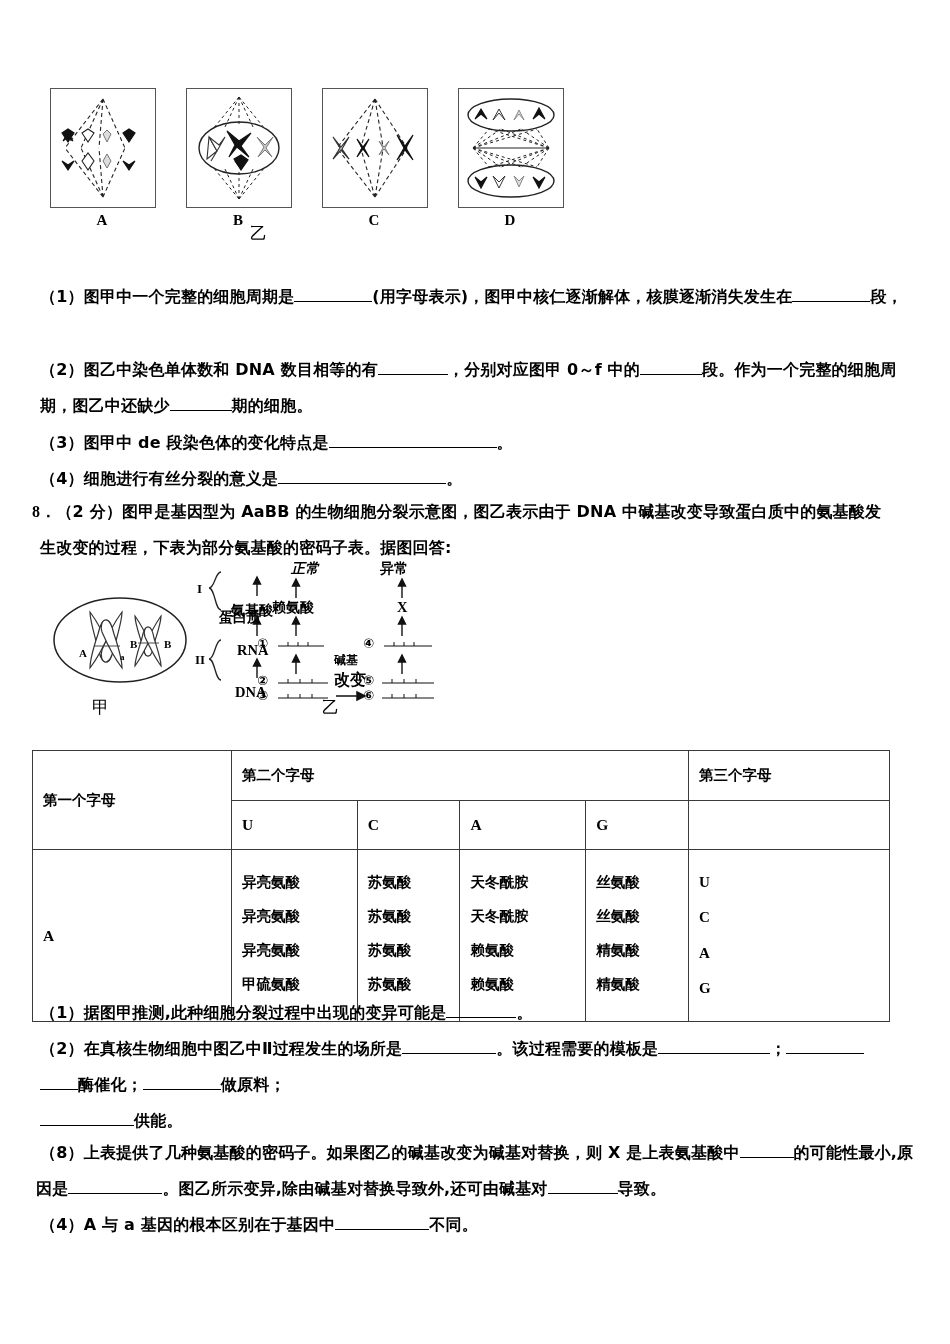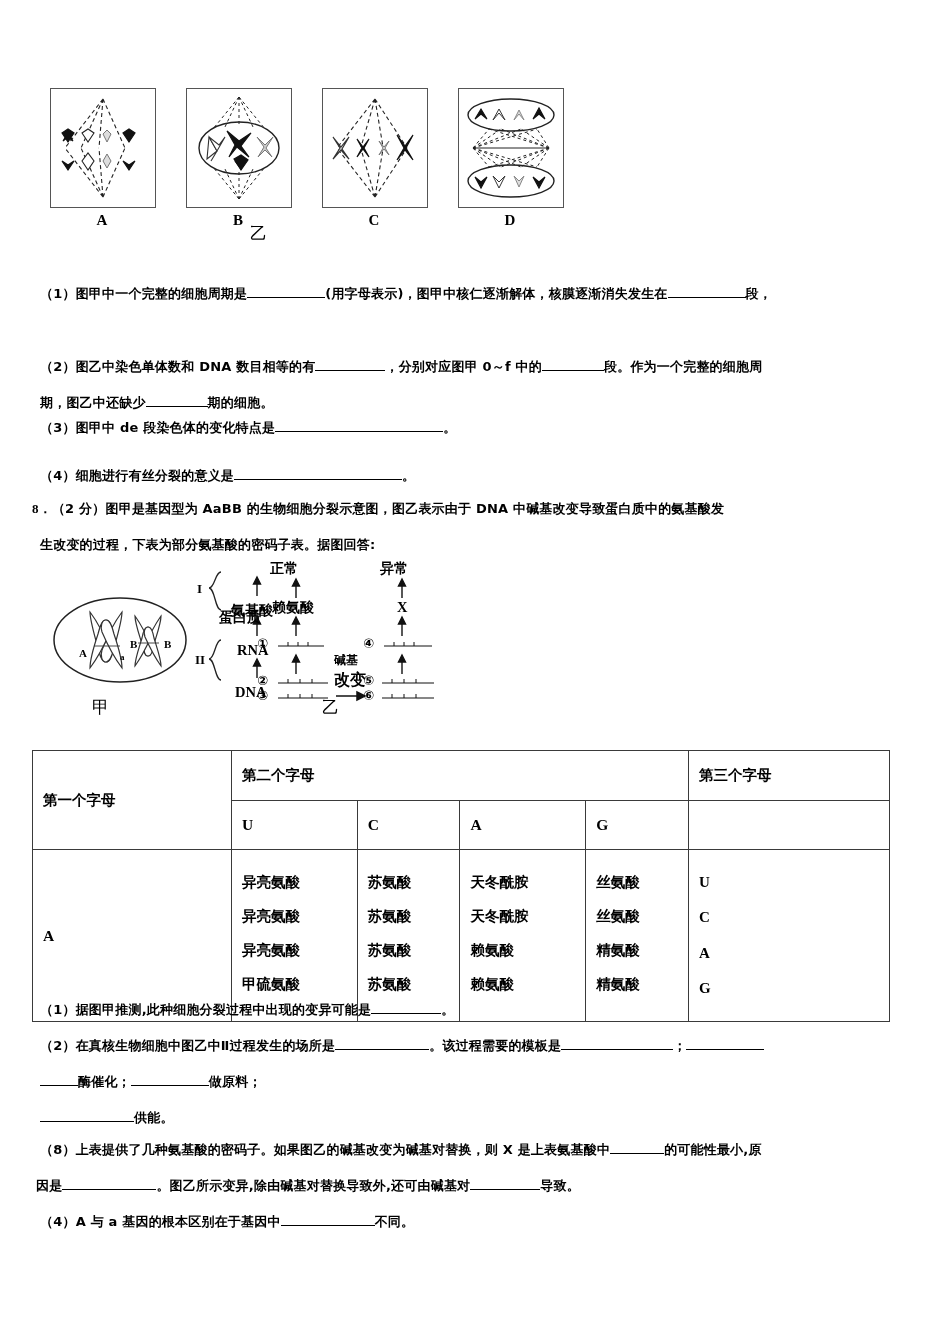--- a/index.html
+++ b/index.html
@@ -52,21 +52,21 @@
     position: absolute;
     left: 250px;
     top: 222px;
     font-size: 17px;
     font-family: "DejaVu Sans", sans-serif;
   }
 
   
   .ptext {
     position: absolute;
-    font-size: 13px;
+    font-size: 16px;
     line-height: 1.9;
     font-family: "DejaVu Sans", "Liberation Sans", sans-serif;
     letter-spacing: 0.2px;
     color: #000;
     font-weight: 600;
   }
   .blank {
     display: inline-block;
     border-bottom: 1.4px solid #000;
     vertical-align: baseline;
@@ -284,21 +284,21 @@
     <span>（1）图甲中一个完整的细胞周期是</span><span class="blank b10"></span><span>(用字母表示)，图甲中核仁逐渐解体，核膜逐渐消失发生在</span><span class="blank b10"></span><span>段，</span>
   </div>
 
   <div class="ptext" style="left:40px; top:355px; width:880px;">
     <span>（2）图乙中染色单体数和 DNA 数目相等的有</span><span class="blank b9"></span><span>，分别对应图甲 0～f 中的</span><span class="blank b8"></span><span>段。作为一个完整的细胞周</span>
   </div>
   <div class="ptext" style="left:40px; top:391px; width:880px;">
     <span>期，图乙中还缺少</span><span class="blank b8"></span><span>期的细胞。</span>
   </div>
 
-  <div class="ptext" style="left:40px; top:416px; width:880px;">
+  <div class="ptext" style="left:40px; top:428px; width:880px;">
     <span>（3）图甲中 de 段染色体的变化特点是</span><span class="blank b20"></span><span>。</span>
   </div>
 
   <div class="ptext" style="left:40px; top:464px; width:880px;">
     <span>（4）细胞进行有丝分裂的意义是</span><span class="blank b20"></span><span>。</span>
   </div>
 
   <div class="ptext" style="left:32px; top:497px; width:890px; font-weight:600;">
     <span style="font-family:'Liberation Serif',serif;">8．</span><span>（2 分）</span><span>图甲是基因型为 AaBB 的生物细胞分裂示意图，图乙表示由于 DNA 中碱基改变导致蛋白质中的氨基酸发</span>
   </div>
@@ -417,21 +417,21 @@
               <line x1="154" y1="128" x2="154" y2="132"></line>
               <line x1="166" y1="128" x2="166" y2="132"></line>
             </g>
         </g>
 
         <g stroke="#111" stroke-width="1.5" fill="#111">
           <line x1="86" y1="130" x2="110" y2="130"></line>
             <path d="M115 130 L107 126 L107 134 Z"></path>
         </g>
       </svg>
-      <span class="flow-word" style="position:absolute; left:20px; top:-6px;">正常</span>
+      <span class="flow-word" style="position:absolute; left:41px; top:-6px;font-style:italic;">正常</span>
       <span class="flow-word" style="position:absolute; left:130px; top:-6px;">异常</span>
       <span class="flow-word" style="position:absolute; left:22px; top:33px;">赖氨酸</span>
       <span class="flow-word lat" style="position:absolute; left:147px; top:33px;">X</span>
       <span class="flow-word" style="position:absolute; left:7px; top:70px; font-size:13px;">①</span>
       <span class="flow-word" style="position:absolute; left:7px; top:107px; font-size:13px;">②</span>
       <span class="flow-word" style="position:absolute; left:7px; top:122px; font-size:13px;">③</span>
       <span class="flow-word" style="position:absolute; left:113px; top:70px; font-size:13px;">④</span>
       <span class="flow-word" style="position:absolute; left:113px; top:107px; font-size:13px;">⑤</span>
       <span class="flow-word" style="position:absolute; left:113px; top:122px; font-size:13px;">⑥</span>
       <span class="flow-word" style="position:absolute; left:84px; top:86px; font-size:12px;">碱基</span>

